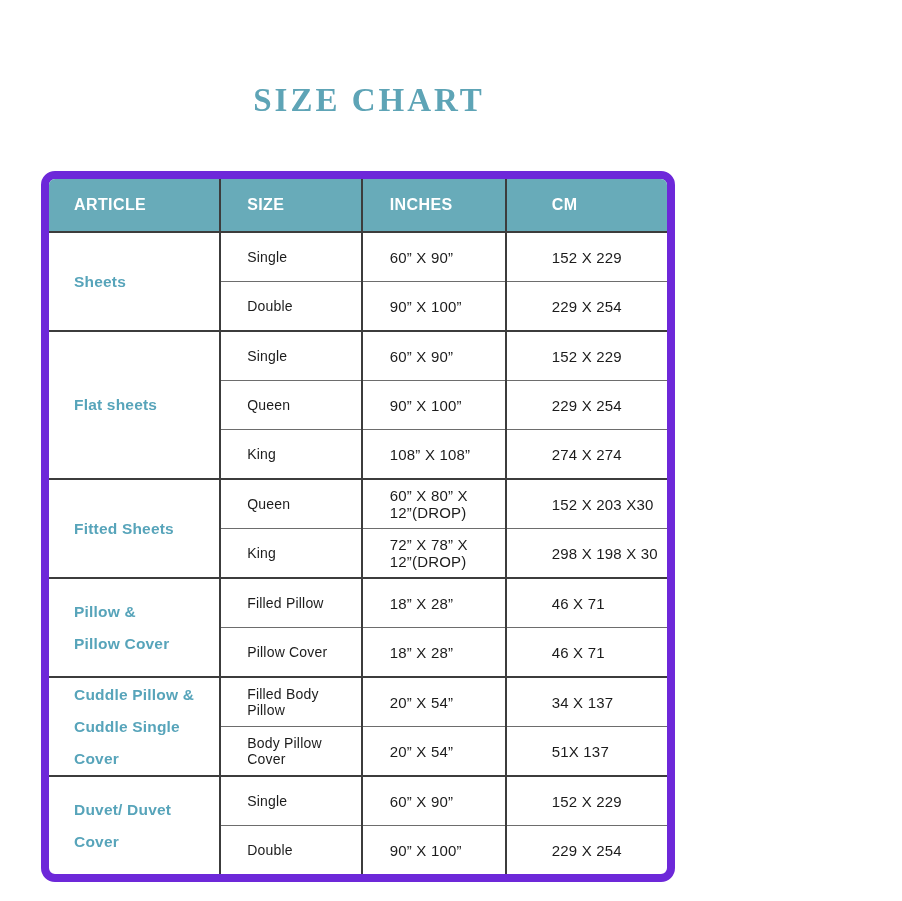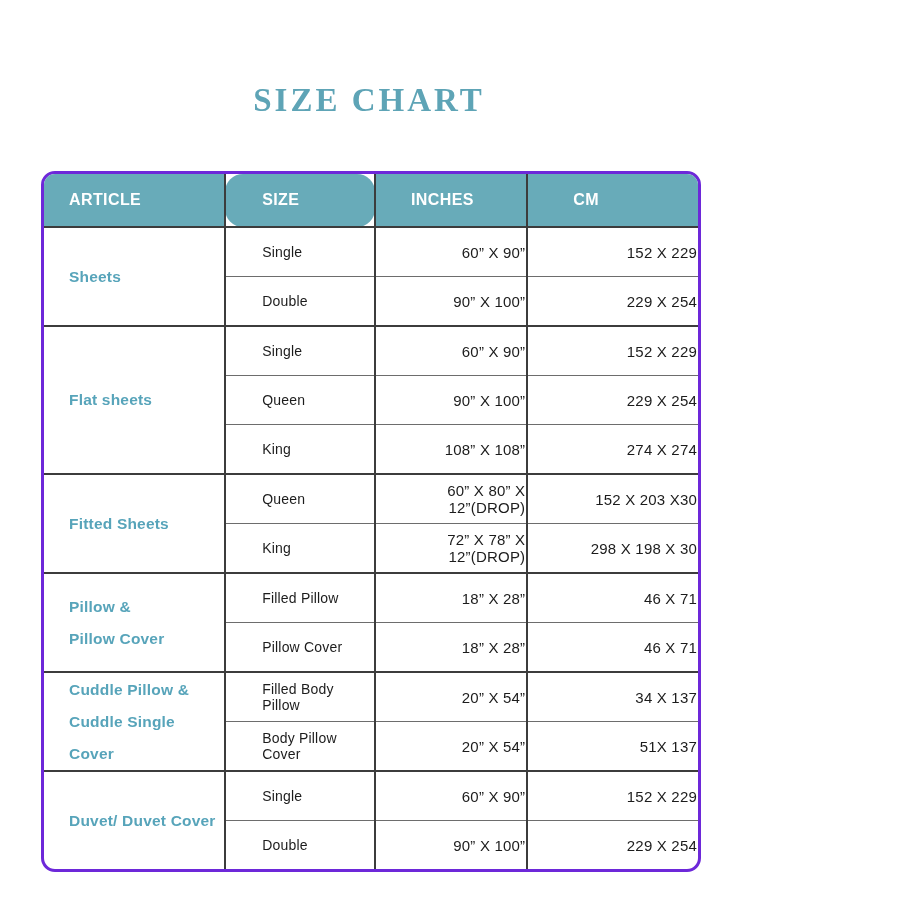--- a/index.html
+++ b/index.html
@@ -19,22 +19,22 @@
     margin: 0;
     padding-top: 82px;
     text-align: center;
     font-family: "Liberation Serif", "DejaVu Serif", serif;
     font-size: 33px;
     font-weight: 600;
     letter-spacing: 3px;
     color: #5ea4b6;
   }
   .table-wrap {
-    margin: 52px 37px 0 41px;
-    border: 3px solid #6d28d9;
+    margin: 52px 63px 0 41px;
+    border: 8px solid #6d28d9;
     border-radius: 14px;
     overflow: hidden;
     background: #ffffff;
   }
   table.size-chart {
     width: 100%;
     border-collapse: collapse;
     table-layout: fixed;
   }
   col.c-article { width: 27.7%; }
@@ -47,40 +47,40 @@
     color: #ffffff;
     height: 52px;
     text-align: left;
     font-size: 16px;
     font-weight: bold;
     letter-spacing: 0.4px;
     border-bottom: 2px solid #3c3c3c;
     padding: 0;
   }
   th.cell-article, td.cell-article { padding-left: 25px; }
-  th.cell-size,    td.cell-size    { padding-left: 36px; border-radius: 18px; }
-  th.cell-inches,  td.cell-inches  { padding-left: 35px; }
+  th.cell-size,    td.cell-size    { padding-left: 26px; }
+  th.cell-inches,  td.cell-inches  { padding-left: 27px; }
   th.cell-cm,      td.cell-cm      { padding-left: 45px; }
 
   th.cell-size, td.cell-size,
   th.cell-inches, td.cell-inches,
   th.cell-cm, td.cell-cm {
     border-left: 2px solid #3c3c3c;
   }
 
   tbody td {
     height: 48px;
     font-size: 14.5px;
     color: #1c1c1c;
     vertical-align: middle;
     padding-top: 0;
     padding-bottom: 0;
   }
   tbody td.cell-size { font-size: 14px; letter-spacing: 0.2px; }
-  tbody td.cell-inches, tbody td.cell-cm { font-size: 15px; letter-spacing: 0.2px; text-align: right; }
+  tbody td.cell-inches, tbody td.cell-cm { font-size: 15px; letter-spacing: 0.2px; }
 
   tr.group-first td { border-top: 2px solid #3c3c3c; }
   tr.row-inner td   { border-top: 1px solid #6d6d6d; }
 
   td.cell-article {
     color: #57a4ba;
     font-weight: bold;
     font-size: 15.5px;
     letter-spacing: 0.2px;
   }

